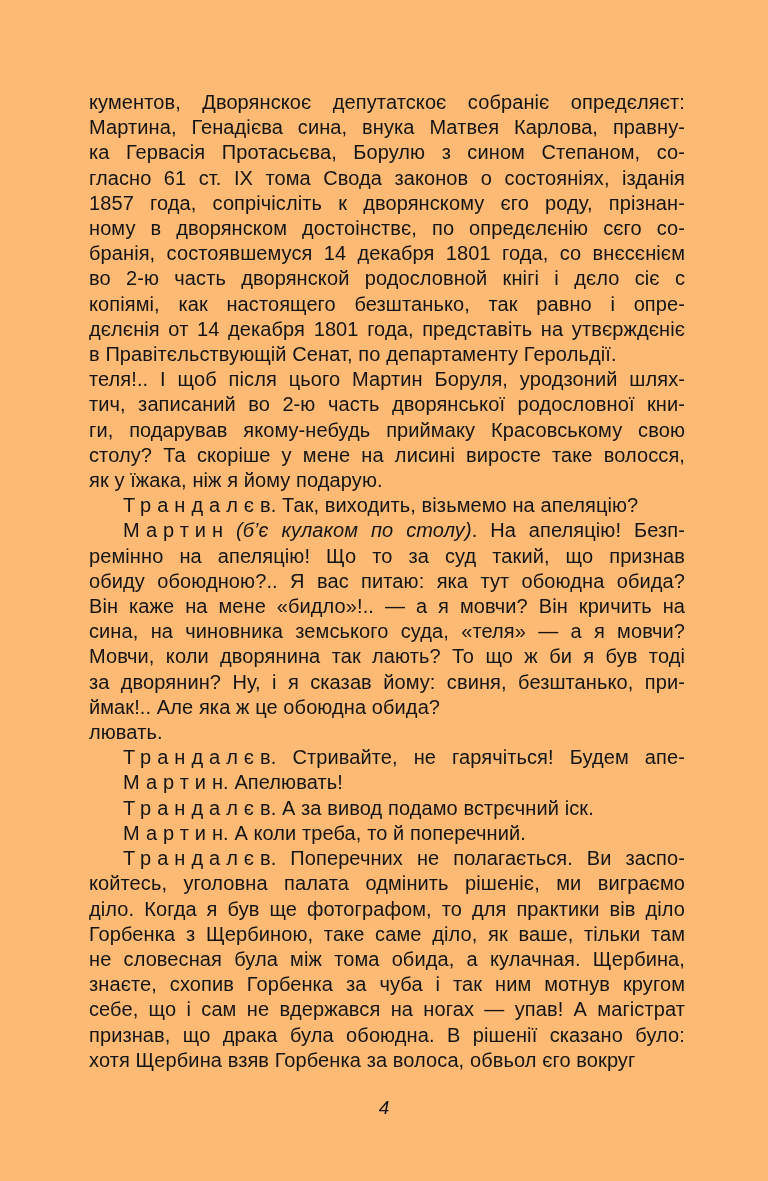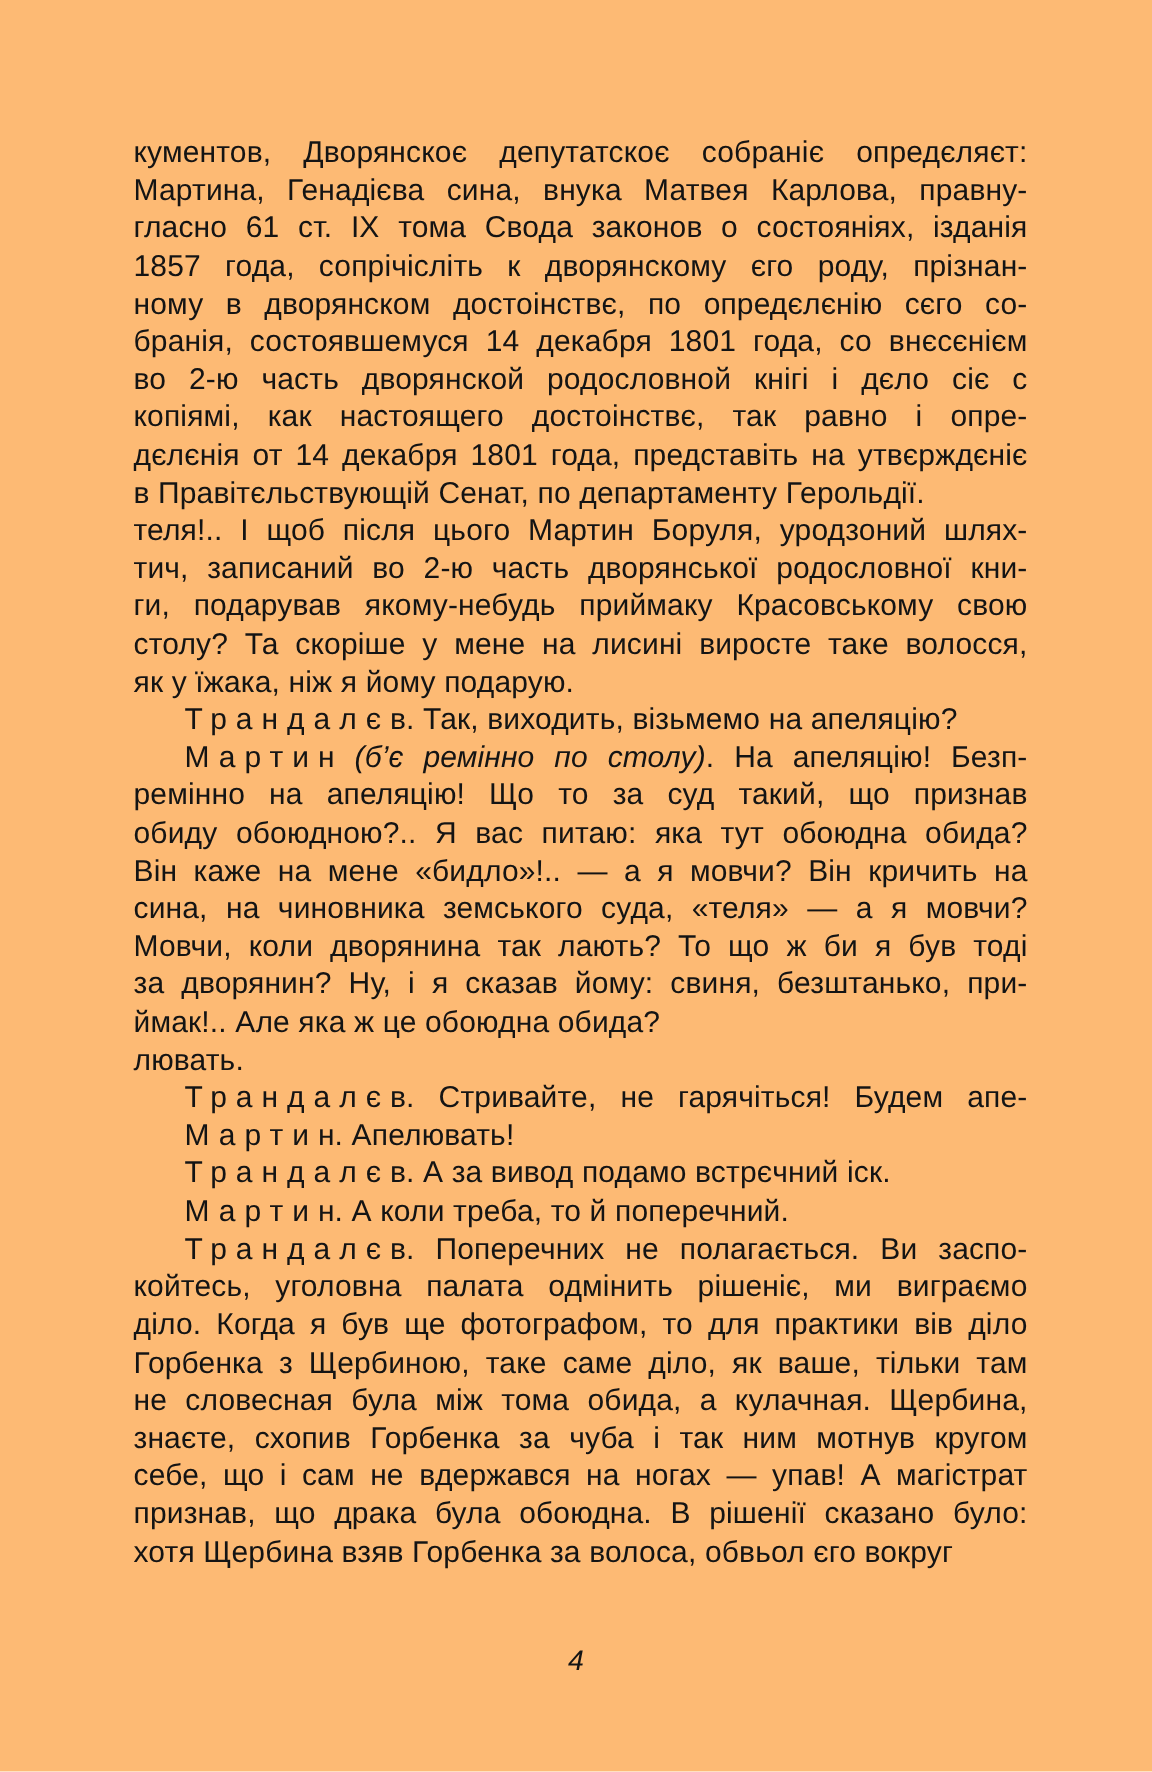--- a/index.html
+++ b/index.html
@@ -56,41 +56,42 @@
   }
 </style>
 </head>
 <body>
 
 <div class="page">
   <div class="text-block" id="text-block">
       <div>
         <div class="line"><span>кументов, Дворянскоє депутатскоє собраніє опредєляєт:</span></div>
         <div class="line"><span>Мартина, Генадієва сина, внука Матвея Карлова, правну-</span></div>
+        <div class="line"><span>ка Гервасія Протасьєва, Борулю з сином Степаном, со-</span></div>
         <div class="line"><span>гласно 61 ст. IX тома Свода законов о состояніях, ізданія</span></div>
         <div class="line"><span>1857 года, сопрічісліть к дворянскому єго роду, прізнан-</span></div>
         <div class="line"><span>ному в дворянском достоінствє, по опредєлєнію сєго со-</span></div>
         <div class="line"><span>бранія, состоявшемуся 14 декабря 1801 года, со внєсєнієм</span></div>
         <div class="line"><span>во 2-ю часть дворянской родословной кнігі і дєло сіє с</span></div>
-        <div class="line"><span>копіямі, как настоящего достоінствє, так равно і опре-</span></div>
+        <div class="line"><span>копіямі, как настоящего безштанько, так равно і опре-</span></div>
         <div class="line"><span>дєлєнія от 14 декабря 1801 года, представіть на утвєрждєніє</span></div>
         <div class="line last"><span>в Правітєльствующій Сенат, по департаменту Герольдії.</span></div>
       </div>
       <div>
         <div class="line"><span>теля!.. І щоб після цього Мартин Боруля, уродзоний шлях-</span></div>
         <div class="line"><span>тич, записаний во 2-ю часть дворянської родословної кни-</span></div>
         <div class="line"><span>ги, подарував якому-небудь приймаку Красовському свою</span></div>
         <div class="line"><span>столу? Та скоріше у мене на лисині виросте таке волосся,</span></div>
         <div class="line last"><span>як у їжака, ніж я йому подарую.</span></div>
       </div>
       <div>
         <div class="line last indent"><span class="sp">Трандалєв</span><span>. Так, виходить, візьмемо на апеляцію?</span></div>
       </div>
       <div>
-        <div class="line indent"><span class="sp">Мартин</span><span> </span><span class="it">(б’є ремінно по столу)</span><span>. На апеляцію! Безп-</span></div>
+        <div class="line indent"><span class="sp">Мартин</span><span> </span><span class="it">(б’є кулаком по столу)</span><span>. На апеляцію! Безп-</span></div>
         <div class="line"><span>ремінно на апеляцію! Що то за суд такий, що признав</span></div>
         <div class="line"><span>обиду обоюдною?.. Я вас питаю: яка тут обоюдна обида?</span></div>
         <div class="line"><span>Він каже на мене «бидло»!.. — а я мовчи? Він кричить на</span></div>
         <div class="line"><span>сина, на чиновника земського суда, «теля» — а я мовчи?</span></div>
         <div class="line"><span>Мовчи, коли дворянина так лають? То що ж би я був тоді</span></div>
         <div class="line"><span>за дворянин? Ну, і я сказав йому: свиня, безштанько, при-</span></div>
         <div class="line last"><span>ймак!.. Але яка ж це обоюдна обида?</span></div>
       </div>
       <div>
         <div class="line last"><span>лювать.</span></div>

